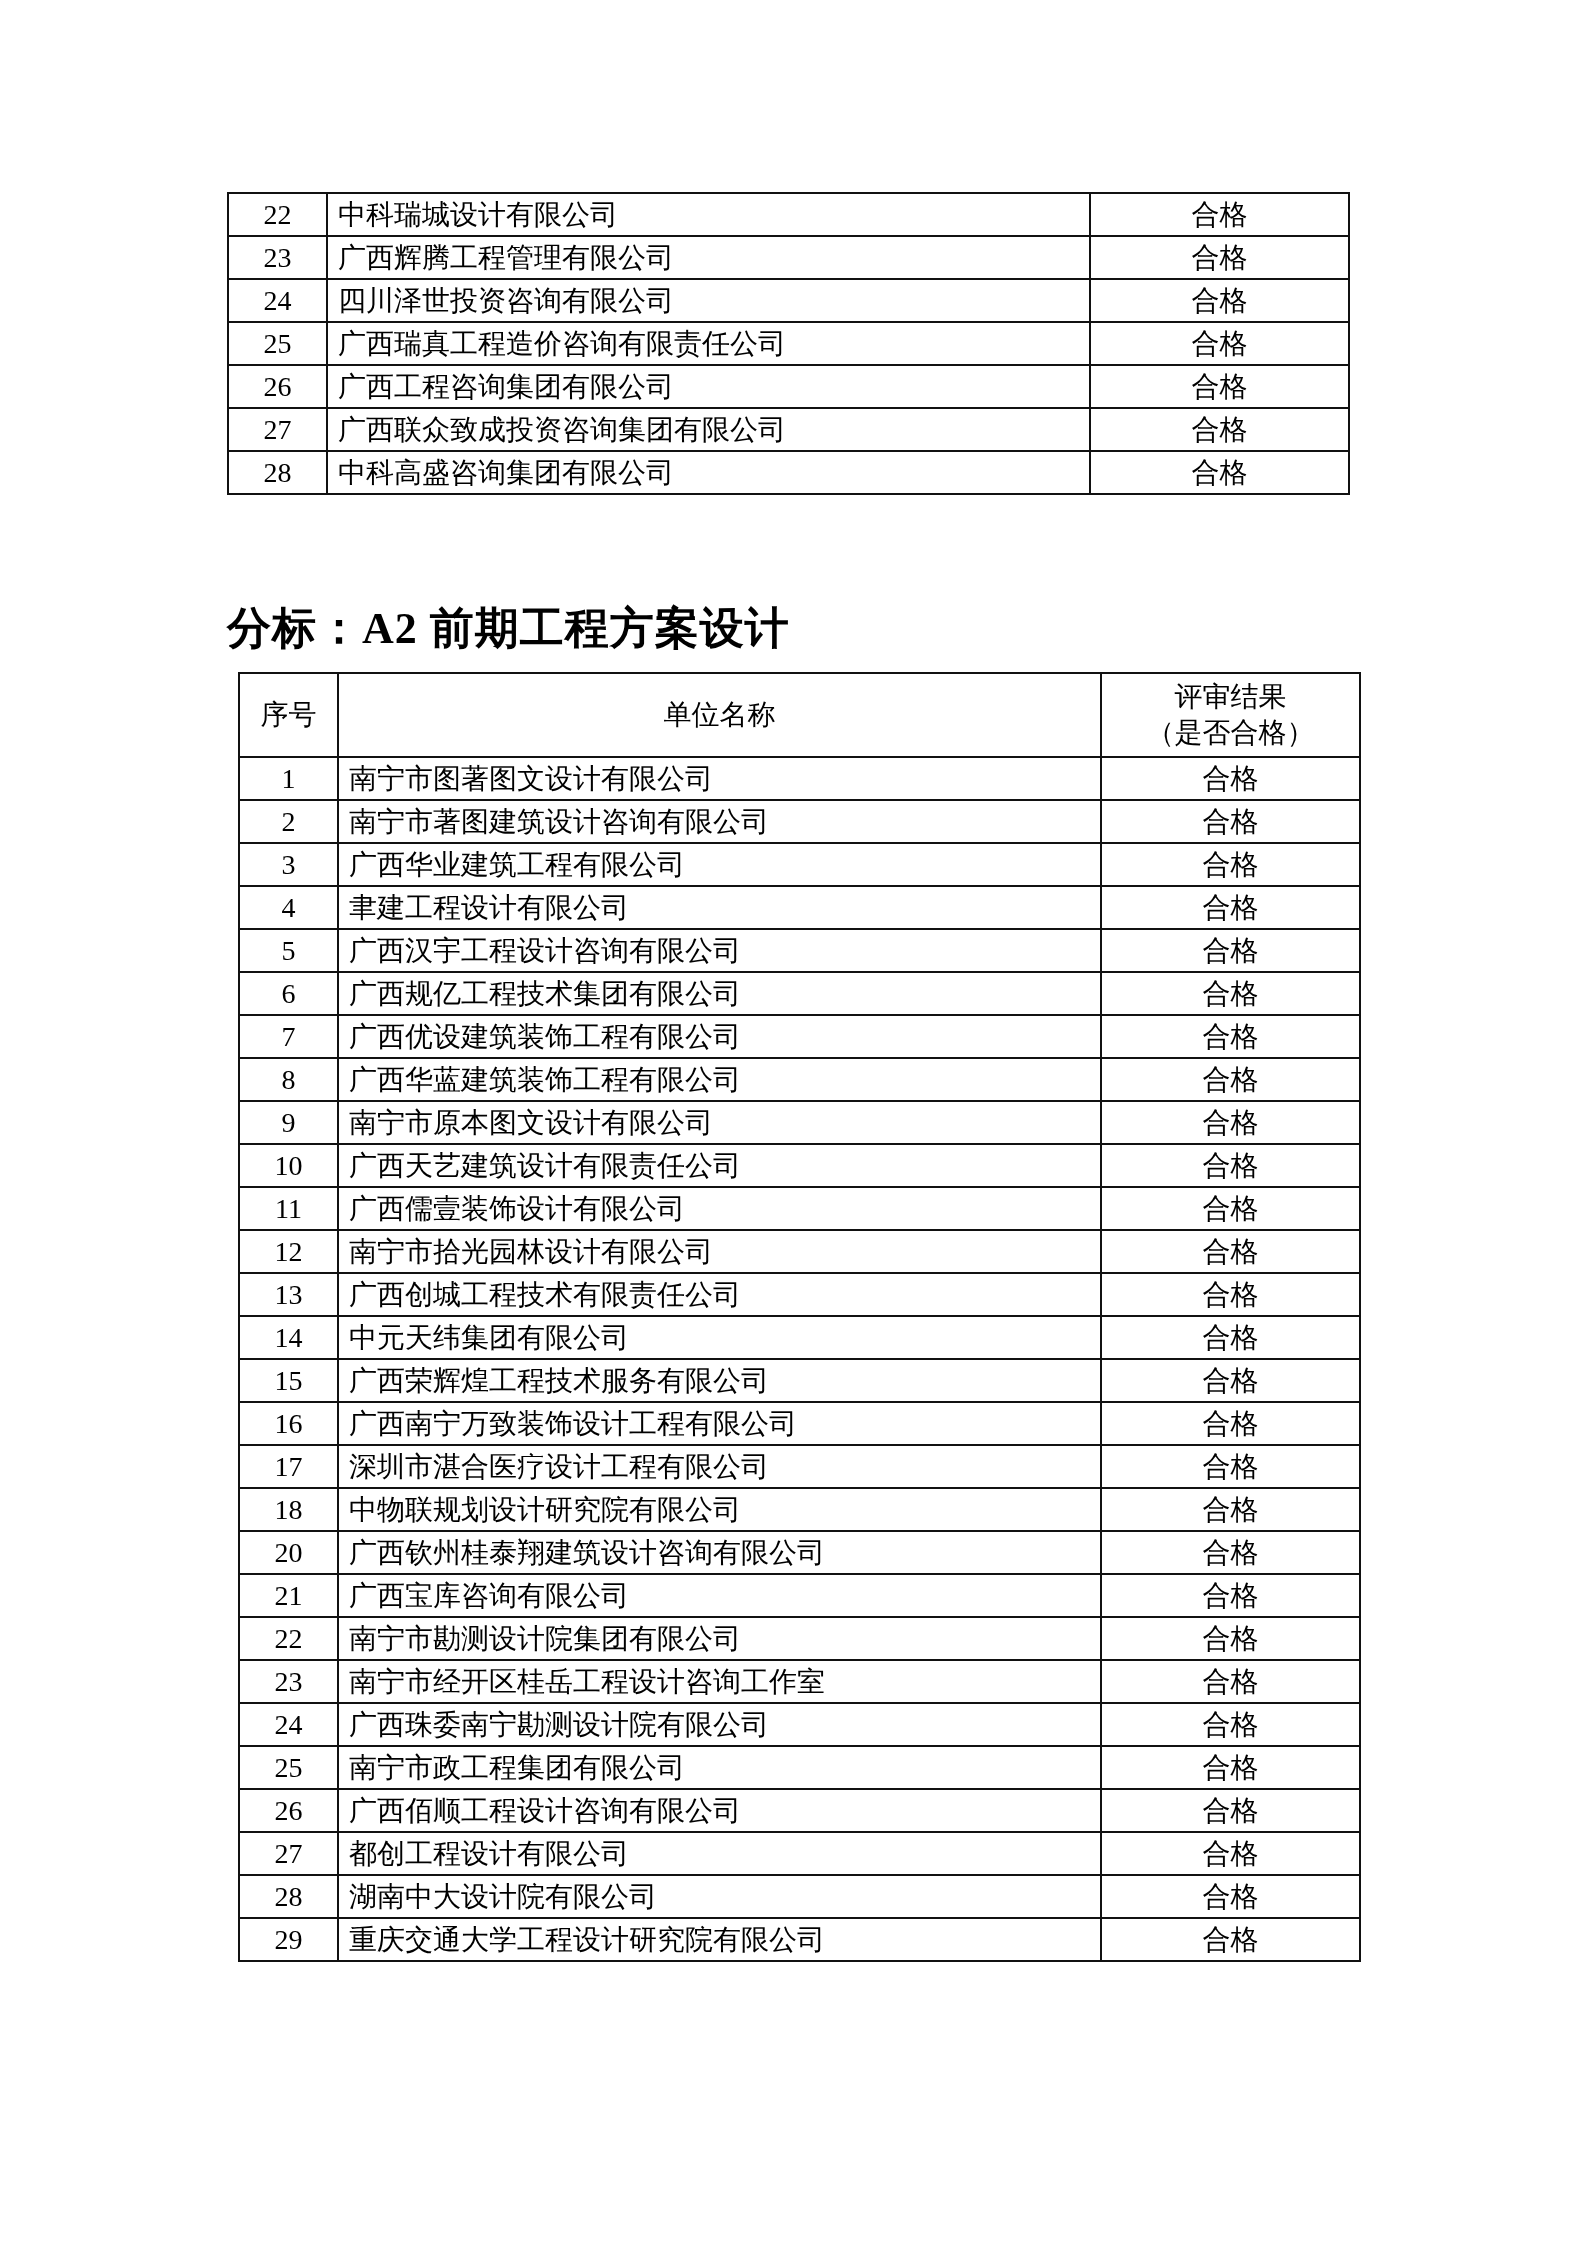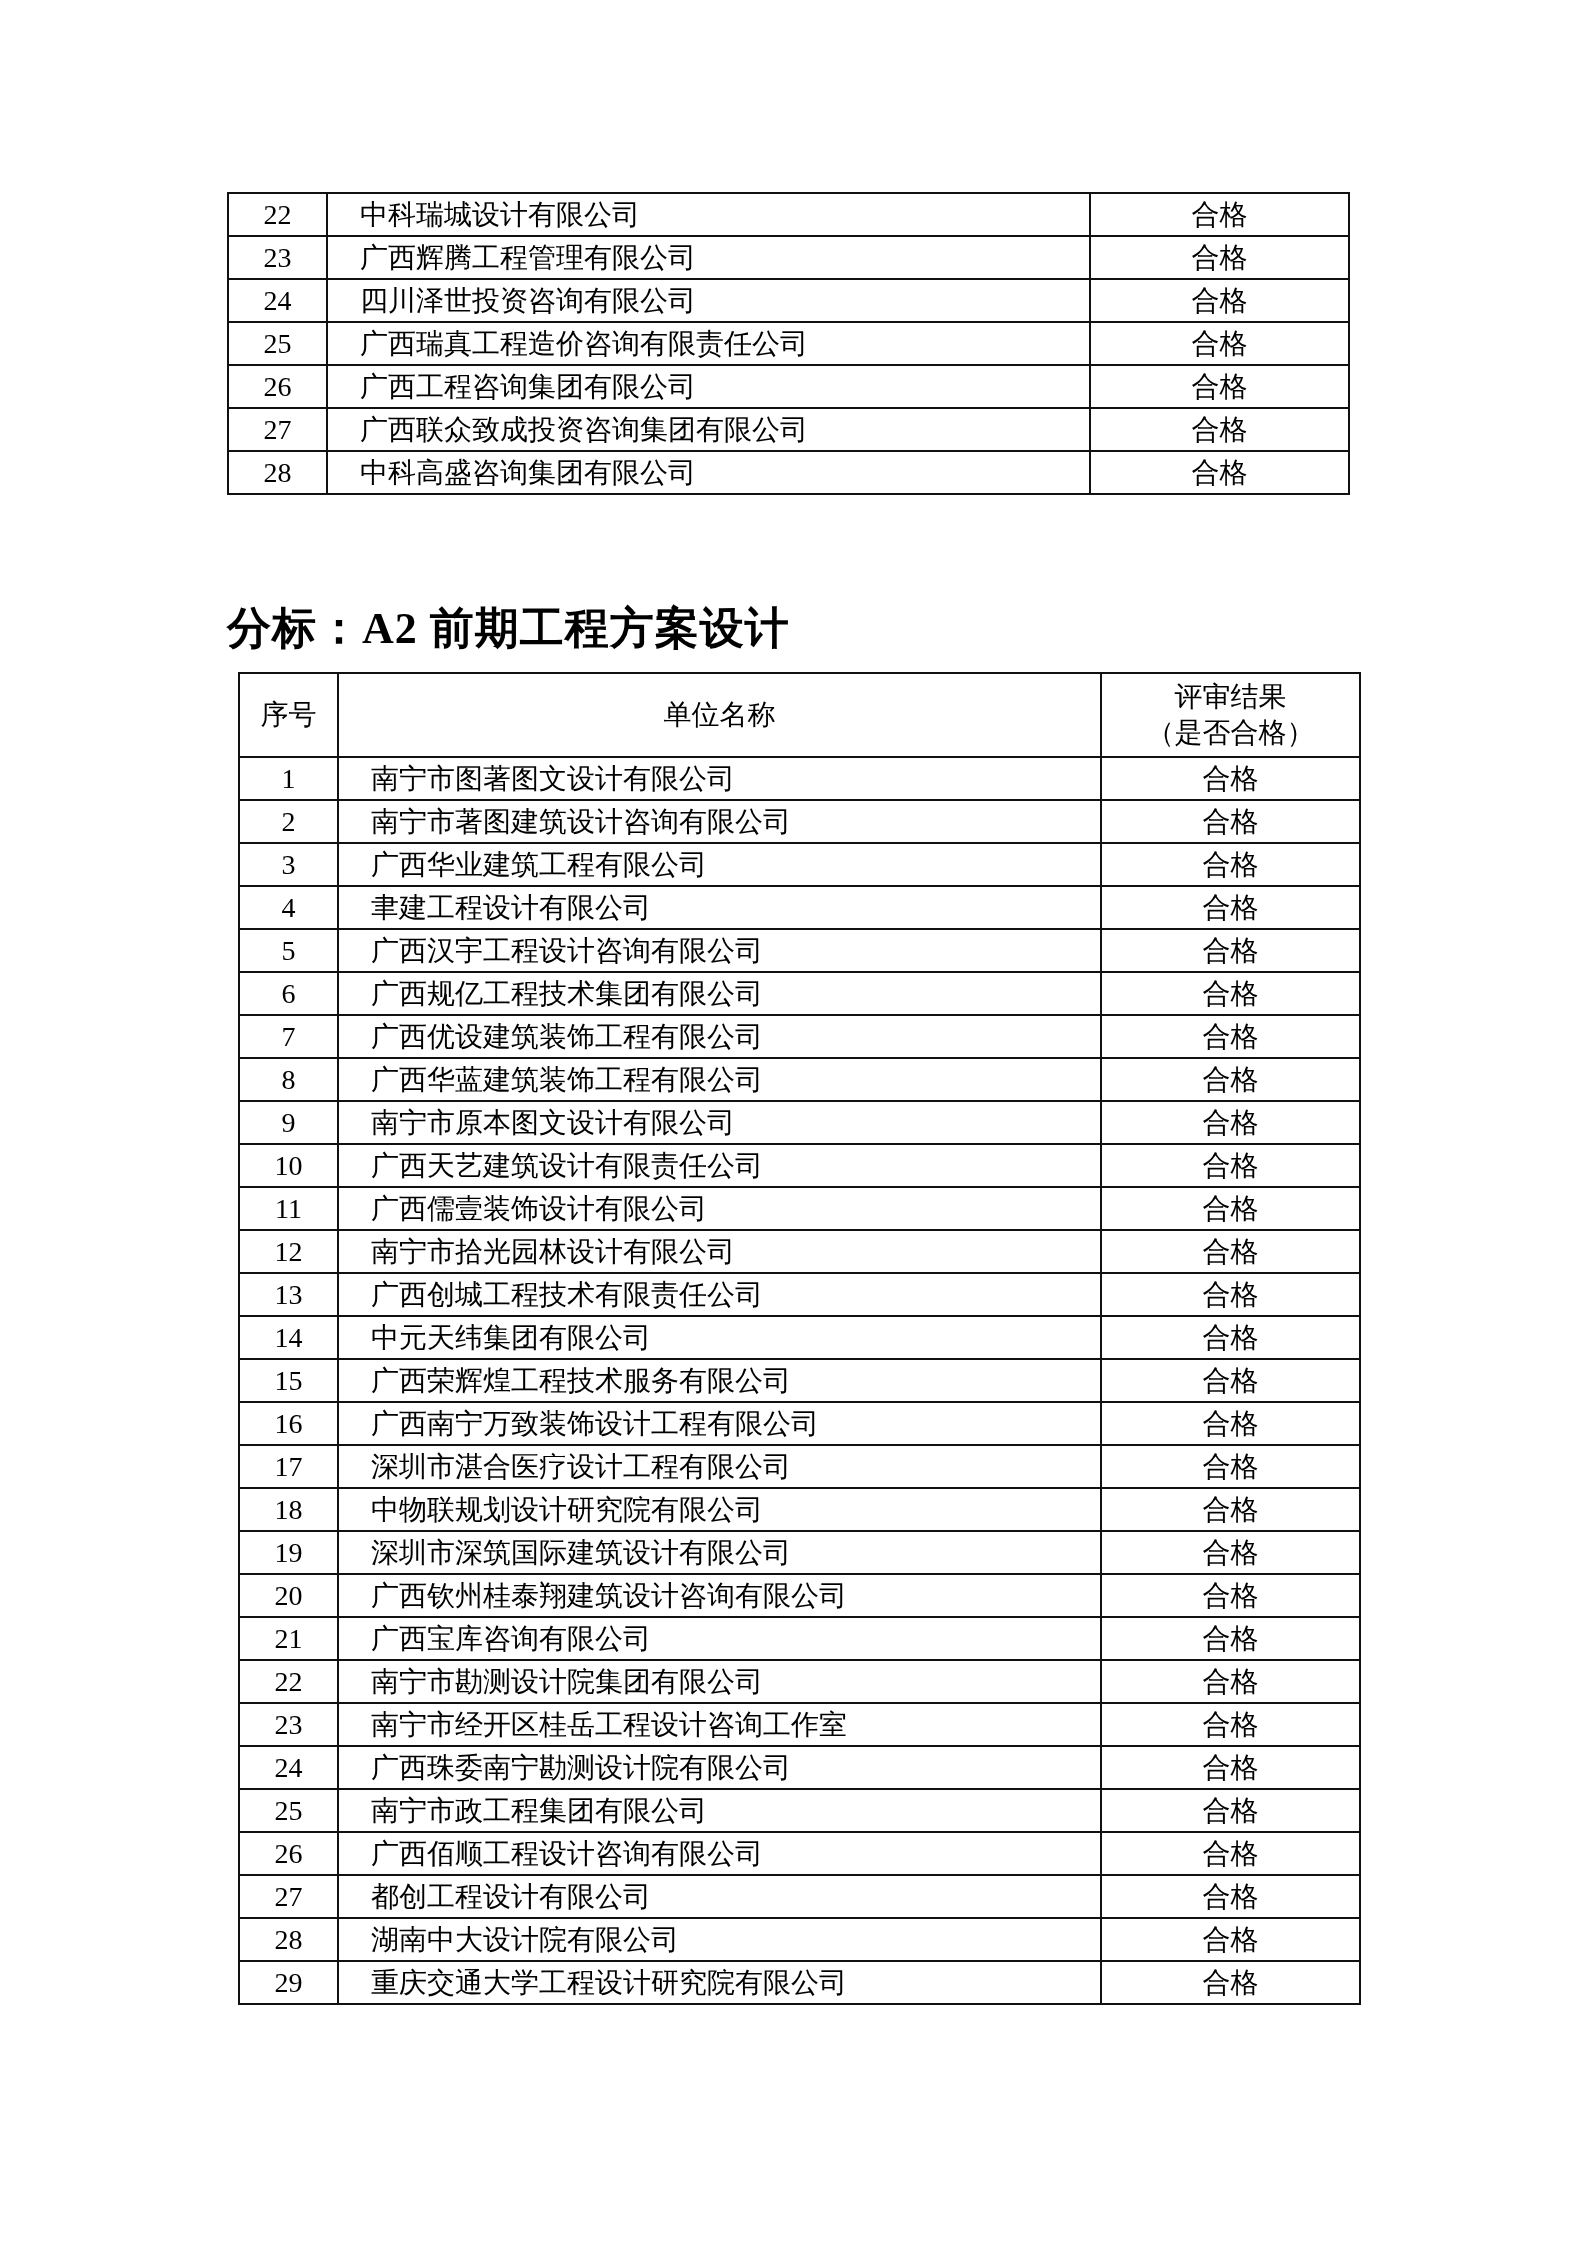--- a/index.html
+++ b/index.html
@@ -25,21 +25,21 @@
     font-size: 28px;
     font-weight: normal;
     padding: 0;
     overflow: hidden;
     white-space: nowrap;
     vertical-align: middle;
   }
   .doc-table tr { height: 43px; margin-left: 32px; }
   .doc-table tr.header-row { height: 84px; }
   td.cell-no     { text-align: center; }
-  td.cell-name   { text-align: left; padding-left: 32px; }
+  td.cell-name   { text-align: left; padding-left: 10px; }
   td.cell-result { text-align: center; }
   th.cell-no, th.cell-name, th.cell-result { text-align: center; }
   th .hdr-line { line-height: 36px; }
   #table-continued { left: 227px; top: 192px; }
   #table-a2        { left: 238px; top: 672px; }
   #section-title {
     position: absolute;
     left: 227px;
     top: 598px;
     font-size: 44px;
@@ -223,25 +223,20 @@
     <td class="cell-name">深圳市湛合医疗设计工程有限公司</td>
     <td class="cell-result">合格</td>
   </tr>
 
   <tr>
     <td class="cell-no">18</td>
     <td class="cell-name">中物联规划设计研究院有限公司</td>
     <td class="cell-result">合格</td>
   </tr>
 
-  <tr>
-    <td class="cell-no">19</td>
-    <td class="cell-name">深圳市深筑国际建筑设计有限公司</td>
-    <td class="cell-result">合格</td>
-  </tr>
 
   <tr>
     <td class="cell-no">20</td>
     <td class="cell-name">广西钦州桂泰翔建筑设计咨询有限公司</td>
     <td class="cell-result">合格</td>
   </tr>
 
   <tr>
     <td class="cell-no">21</td>
     <td class="cell-name">广西宝库咨询有限公司</td>

